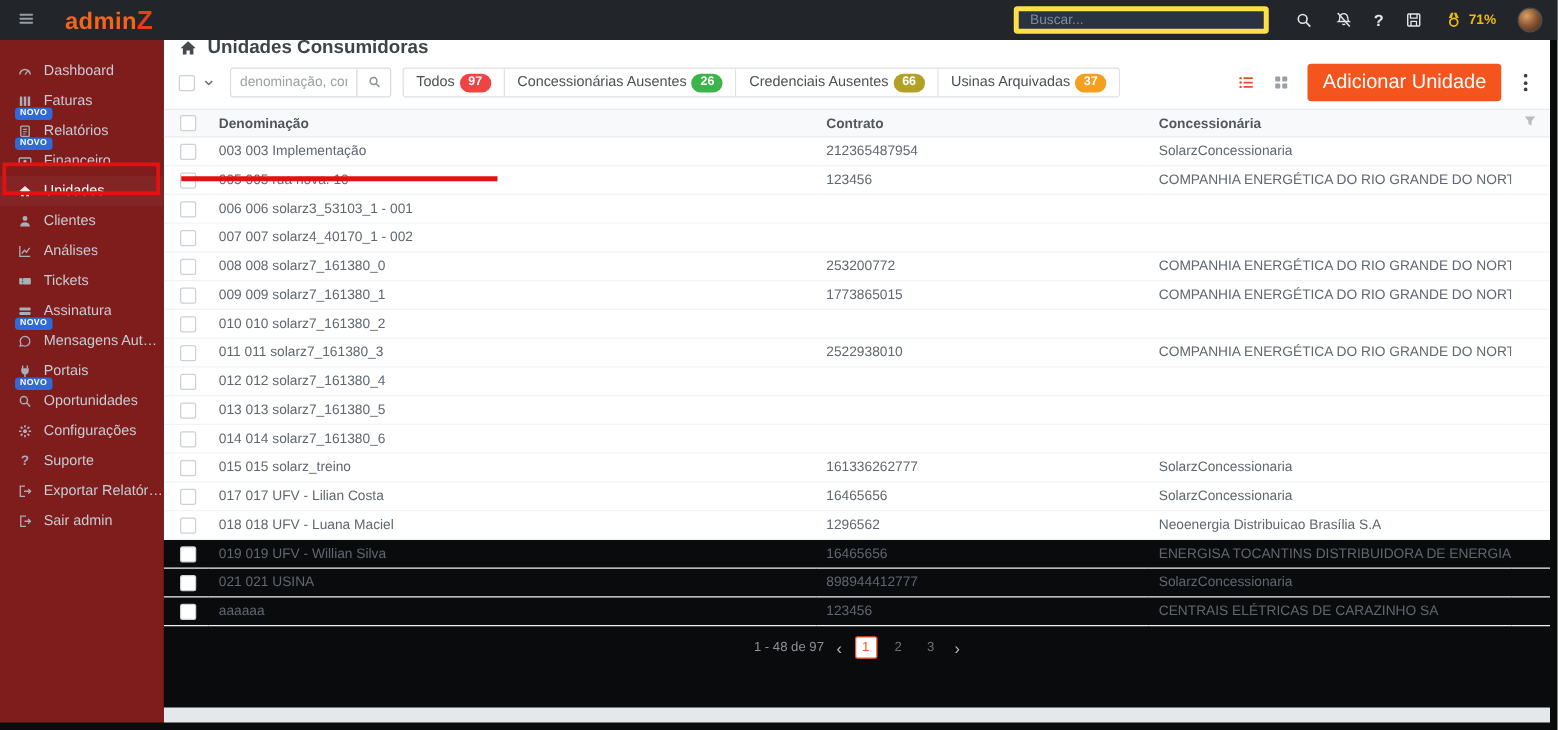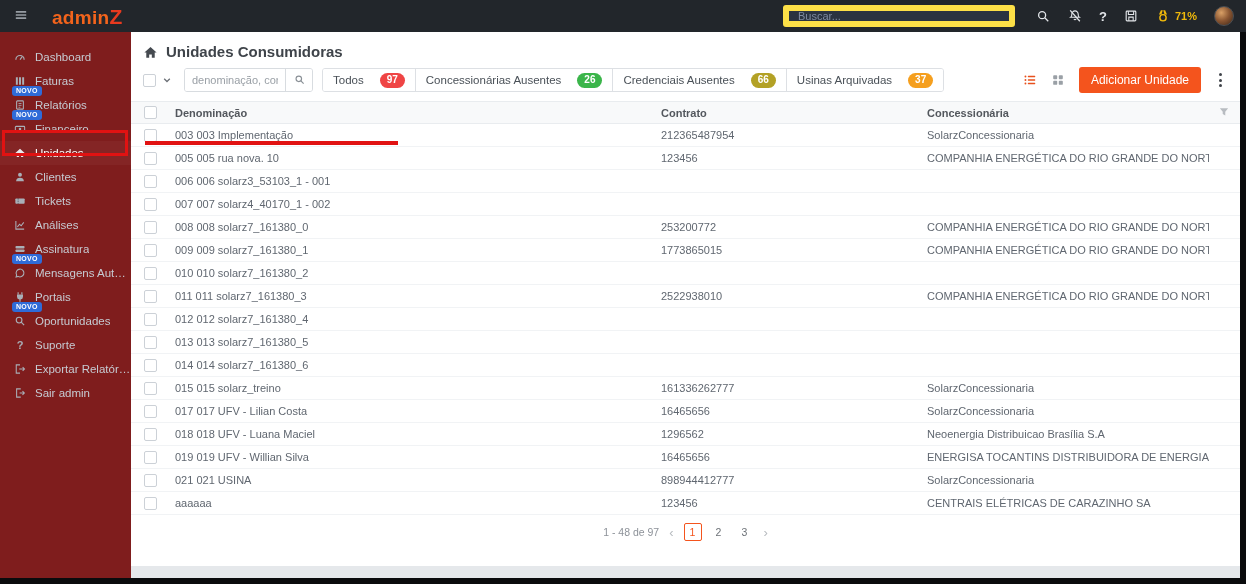--- a/index.html
+++ b/index.html
@@ -7,21 +7,21 @@
   body{position:relative;overflow:hidden;background:#0a0b0d;font-family:"Liberation Sans","DejaVu Sans",sans-serif;}
 
   
   .topbar{position:absolute;left:0;top:0;width:1246px;height:32px;background:#22262b;display:flex;align-items:center;z-index:5}
   .hamburger{margin-left:14px;width:16px;height:16px;color:#969ca3;cursor:pointer}
   .hamburger svg{width:14px;height:14px}
   .logo{margin-left:22px;font-weight:700;letter-spacing:.3px;cursor:default;line-height:1}
   .logo .p1{font-size:19px;color:#f3641c}
   .logo .p2{font-size:21px;color:#e93a1f}
   .tb-spacer{flex:1}
-  .tb-search{width:232px;height:22px;background:#2a3340;border:6px solid #fde047;border-radius:3px;color:#cfd6e0;font-size:11px;padding:0 9px;outline:none;margin-right:20px}
+  .tb-search{width:204px;height:22px;background:#2a3340;border:4px solid #fde047;border-radius:3px;color:#cfd6e0;font-size:11px;padding:0 9px;outline:none;margin-right:20px}
   .tb-search::placeholder{color:#7e8aa0}
   .tb-icons{display:flex;align-items:center;gap:17px;padding-right:12px}
   .tb-icon{width:15px;height:15px;color:#e3e6ea;display:inline-flex;align-items:center;justify-content:center;cursor:pointer}
   .tb-icon svg{width:14px;height:14px}
   .tb-help{font-weight:700;font-size:13px;color:#e3e6ea;cursor:pointer}
   .medal-wrap{display:flex;align-items:center;gap:4px}
   .medal-wrap .tb-icon{color:#f0b90b}
   .gami{color:#f0b90b;font-size:11px;font-weight:700}
   .avatar{width:20px;height:20px;border-radius:50%;background:radial-gradient(circle at 35% 32%,#d9a066 0%,#8a5632 48%,#3a2417 100%);border:1px solid #4a4f55;cursor:pointer}
 
@@ -31,47 +31,47 @@
   .s-item{position:relative;display:flex;align-items:center;height:24px;padding-left:13px;color:#c6cbd2;font-size:11.5px;cursor:pointer;white-space:nowrap}
   .s-item.active{color:#ffffff;background:rgba(255,255,255,.04)}
   .s-icon{width:14px;margin-right:8px;display:inline-flex;align-items:center;justify-content:center;color:#a9afb7;flex:none}
   .s-item.active .s-icon{color:#e9ecef}
   .s-icon svg{width:12px;height:12px}
   .s-icon .q{font-weight:700;font-size:11px}
   .s-label{overflow:hidden;text-overflow:ellipsis;max-width:105px}
   .novo{position:absolute;top:-7px;left:12px;color:#fff;font-size:7px;font-weight:700;padding:1px 4px;border-radius:3px;letter-spacing:.3px;line-height:1.2;z-index:2}
 
   
-  .main{position:absolute;left:131px;top:32px;width:1109px;height:534px;background:#ffffff;z-index:3}
+  .main{position:absolute;left:131px;top:18px;width:1109px;height:414px;background:#ffffff;z-index:3}
   .bottom-strip{position:absolute;left:131px;top:566px;width:1109px;height:12px;background:#e5e8eb;z-index:3}
 
   .page-header{padding:11px 0 0 12px;display:flex;align-items:center}
   .title-icon{display:inline-flex;color:#454a50}
   .title-icon svg{width:15px;height:15px}
   .page-header h1{font-size:15px;font-weight:700;color:#3f444a;margin-left:8px;line-height:18px}
 
   .toolbar{margin:6px 10px 0 12px;height:26px;display:flex;align-items:center}
   .checkbox{width:13px;height:13px;border:1px solid #ccd1d7;border-radius:2px;background:#fff;display:inline-block;vertical-align:middle;cursor:pointer;flex:none}
   .chev{margin-left:6px;color:#6b7076;display:inline-flex;cursor:pointer}
   .chev svg{width:10px;height:10px}
   .search-group{display:flex;align-items:center;height:24px;border:1px solid #d8dce0;border-radius:3px;overflow:hidden;margin-left:12px;background:#fff}
   .search-group input{width:100px;height:22px;border:none;outline:none;font-size:11px;padding:0 7px;color:#495057}
   .search-group input::placeholder{color:#9aa0a6}
   .search-btn{width:27px;height:22px;background:#fff;border:none;border-left:1px solid #d8dce0;display:flex;align-items:center;justify-content:center;cursor:pointer;color:#8a9096}
   .search-btn svg{width:11px;height:11px}
   .filter-group{display:flex;margin-left:9px;border:1px solid #dde0e4;border-radius:3px;overflow:hidden;height:24px}
-  .filter-btn{display:flex;align-items:center;gap:16px;background:#fff;border:none;border-right:1px solid #dde0e4;padding:0 10px;font-size:11.5px;color:#495057;cursor:pointer;font-family:inherit;white-space:nowrap}
+  .filter-btn{display:flex;align-items:center;gap:4px;background:#fff;border:none;border-right:1px solid #dde0e4;padding:0 10px;font-size:11.5px;color:#495057;cursor:pointer;font-family:inherit;white-space:nowrap}
   .filter-btn:last-child{border-right:none}
   .count-badge{color:#fff;font-size:10px;font-weight:700;padding:1.5px 7px;border-radius:9px;line-height:1.2}
   .toolbar-right{margin-left:auto;display:flex;align-items:center;gap:14px;padding-right:4px}
   .view-icon{display:inline-flex;cursor:pointer}
   .view-icon svg{width:14px;height:14px}
   .view-icon.list{color:#e8511d}
   .view-icon.grid{color:#9aa0a6}
-  .add-btn{color:#fff;border:none;border-radius:3px;font-size:12px;padding:6px 12px;cursor:pointer;font-family:inherit;white-space:nowrap}
+  .add-btn{color:#fff;border:none;border-radius:3px;font-size:16px;padding:6px 12px;cursor:pointer;font-family:inherit;white-space:nowrap}
   .kebab{display:flex;flex-direction:column;gap:2.5px;padding:2px 4px;cursor:pointer}
   .kebab i{width:3px;height:3px;border-radius:50%;background:#3f4349;display:block}
 
   
   table{width:100%;border-collapse:collapse;table-layout:fixed;margin-top:8px}
   thead th{height:22px;background:#f8f9fa;border-top:1px solid #e9ecef;border-bottom:1px solid #e9ecef;font-size:11px;font-weight:700;color:#53575d;padding:0 8px;text-align:left;white-space:nowrap}
   th.cb-col,td.cb-cell{padding-left:13px}
   tbody td{height:23px;border-bottom:1px solid #f1f3f5;font-size:11px;color:#606770;padding:0 8px;white-space:nowrap;overflow:hidden}
   tbody tr{cursor:pointer}
   .funnel-cell{text-align:right;padding-right:10px}
@@ -208,36 +208,36 @@
             <path d="M2.8 13.5c0-2.9 2.3-4.5 5.2-4.5s5.2 1.6 5.2 4.5z" fill="currentColor"></path>
           </svg>
         </span>
         <span class="s-label">Clientes</span>
       </div>
 
       <div class="s-item">
 
         <span class="s-icon">
           <svg viewBox="0 0 16 16">
+            <path d="M2.5 2.5v11h11" fill="none" stroke="currentColor" stroke-width="1.4"></path>
+            <path d="M4.5 10.5 7.5 7l2 2 3.5-4.5" fill="none" stroke="currentColor" stroke-width="1.4"></path>
+          </svg>
+        </span>
+        <span class="s-label">Análises</span>
+      </div>
+
+      <div class="s-item">
+
+        <span class="s-icon">
+          <svg viewBox="0 0 16 16">
             <rect x="1.8" y="4.5" width="12.4" height="7" rx="1.2" fill="currentColor"></rect>
             <path d="M5.5 4.5v7" stroke="#2b2f36" stroke-width="1" stroke-dasharray="1.5 1.5"></path>
           </svg>
         </span>
         <span class="s-label">Tickets</span>
-      </div>
-
-      <div class="s-item">
-
-        <span class="s-icon">
-          <svg viewBox="0 0 16 16">
-            <path d="M2.5 2.5v11h11" fill="none" stroke="currentColor" stroke-width="1.4"></path>
-            <path d="M4.5 10.5 7.5 7l2 2 3.5-4.5" fill="none" stroke="currentColor" stroke-width="1.4"></path>
-          </svg>
-        </span>
-        <span class="s-label">Análises</span>
       </div>
 
       <div class="s-item">
 
         <span class="s-icon">
           <svg viewBox="0 0 16 16">
             <g fill="currentColor">
               <rect x="2" y="4" width="12" height="3.2" rx="1"></rect>
               <rect x="2" y="8.8" width="12" height="3.2" rx="1"></rect>
             </g>
@@ -271,20 +271,32 @@
         <span class="novo" style="background: rgb(47, 107, 216);">NOVO</span>
         <span class="s-icon">
           <svg viewBox="0 0 16 16">
             <circle cx="6.8" cy="6.8" r="3.8" fill="none" stroke="currentColor" stroke-width="1.5"></circle>
             <path d="M9.6 9.6 13.5 13.5" stroke="currentColor" stroke-width="1.6"></path>
           </svg>
         </span>
         <span class="s-label">Oportunidades</span>
       </div>
 
+      <div class="s-item">
+
+        <span class="s-icon">
+          <svg viewBox="0 0 16 16">
+            <circle cx="8" cy="8" r="2.1" fill="currentColor"></circle>
+            <g stroke="currentColor" stroke-width="1.8">
+              <path d="M8 1.5v2.6M8 11.9v2.6M1.5 8h2.6M11.9 8h2.6M3.4 3.4l1.9 1.9M10.7 10.7l1.9 1.9M12.6 3.4l-1.9 1.9M5.3 10.7l-1.9 1.9"></path>
+            </g>
+          </svg>
+        </span>
+        <span class="s-label">Configurações</span>
+      </div>
 
       <div class="s-item">
 
         <span class="s-icon">
           <span class="q">?</span>
         </span>
         <span class="s-label">Suporte</span>
       </div>
 
       <div class="s-item">

